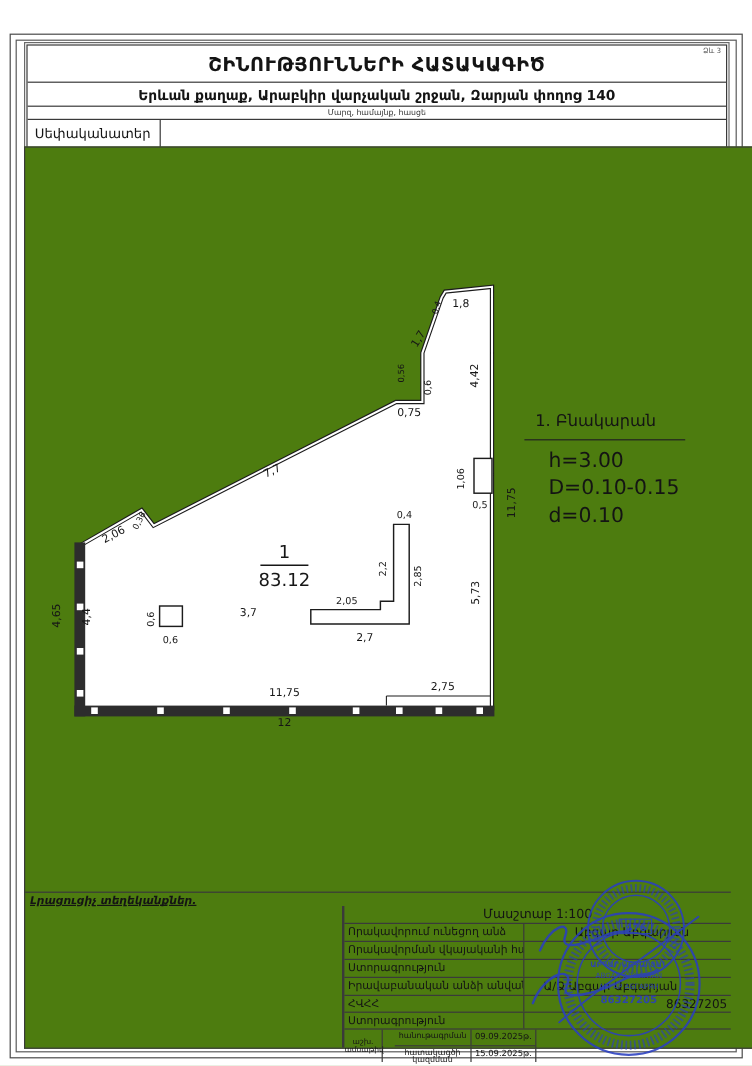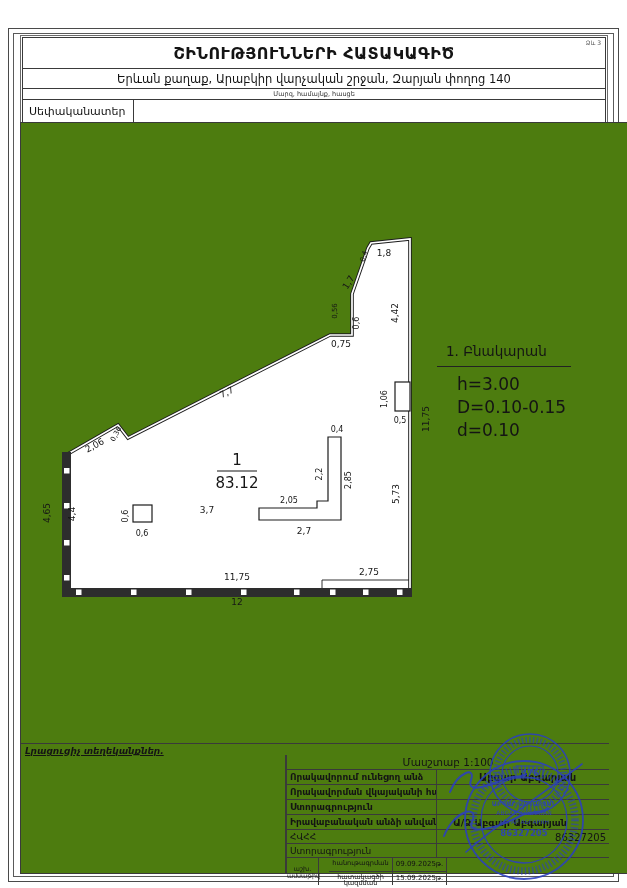--- a/index.html
+++ b/index.html
@@ -6,34 +6,34 @@
   #page{position:relative;width:627px;height:888px;background:#fff;overflow:hidden;
         font-family:"DejaVu Sans","Liberation Sans",sans-serif;color:#141414;}
   .abs{position:absolute;}
   
   .frame-outer{left:8px;top:28px;width:609px;height:852px;border:1.8px solid #4a4a4a;}
   .frame-inner{left:13px;top:33px;width:599px;height:842px;border:1px solid #5a5a5a;}
   
   .header-box{left:22px;top:37px;width:582px;border:1.4px solid #3a3a3a;outline:1px solid #6a6a6a;outline-offset:1px;background:#fff;}
   .h-title{height:30px;line-height:32px;text-align:center;font-weight:bold;font-size:16px;letter-spacing:.5px;}
   .h-form-no{position:absolute;top:1px;right:4px;font-size:6px;color:#555;}
-  .h-address{border-top:1.2px solid #3a3a3a;height:19px;line-height:20px;text-align:center;font-weight:normal;font-size:11.5px;}
+  .h-address{border-top:1.2px solid #3a3a3a;height:19px;line-height:20px;text-align:center;font-weight:bold;font-size:11.5px;}
   .h-caption{border-top:1px solid #3a3a3a;height:10px;line-height:10px;text-align:center;font-size:6.5px;color:#333;}
   .h-owner{border-top:1.2px solid #3a3a3a;height:23px;display:flex;flex-direction:column;}
   .h-owner-label{width:111px;border-right:1.2px solid #3a3a3a;font-size:11px;line-height:24px;padding-left:6px;box-sizing:border-box;}
   .h-owner-value{flex:1;font-weight:bold;font-size:15px;line-height:23px;padding-left:10px;}
   
   .main-box{left:20px;top:122px;width:588px;height:750px;border:1.4px solid #3a3a3a;background:#4d7c0f;padding-left:40px;}
   .band{position:absolute;left:0;top:620px;width:588px;height:130px;border-top:1.4px solid #3a3a3a;box-sizing:border-box;display:flex;}
   .band-left{width:264px;position:relative;}
   .extra-info{position:absolute;left:4px;top:2px;font-size:9px;font-weight:bold;font-style:italic;text-decoration:underline;}
   .ft{width:324px;border-left:2px solid #3a3a3a;box-sizing:border-box;font-size:9px;margin-top:11px;}
   .ft-row{display:flex;border-bottom:1px solid #3a3a3a;box-sizing:border-box;}
   .ft-scale{height:15px;justify-content:center;align-items:center;font-size:10.5px;}
-  .ft-r{height:15px;font-weight:bold;}
+  .ft-r{height:15px;}
   .ft-rs{height:14px;}
   .ft-label{width:150px;border-right:1px solid #3a3a3a;box-sizing:border-box;padding:2px 0 0 3px;font-size:9px;white-space:nowrap;overflow:hidden;}
   .ft-value{flex:1;padding-top:2px;font-size:9.5px;}
   .v-center{padding-left:42px;font-size:10px;}
   .v-firm{padding-left:16px;}
   .v-right{text-align:right;padding-right:3px;font-size:10px;}
   .ft-last{display:flex;height:27px;box-sizing:border-box;gap:10px;}
   .ft-c1{width:32px;border-right:1px solid #3a3a3a;box-sizing:border-box;font-size:6.3px;text-align:center;display:flex;flex-direction:column;justify-content:center;line-height:7px;}
   .ft-c2{width:118px;border-right:1px solid #3a3a3a;box-sizing:border-box;}
   .ft-sub{display:flex;height:13.5px;box-sizing:border-box;}

